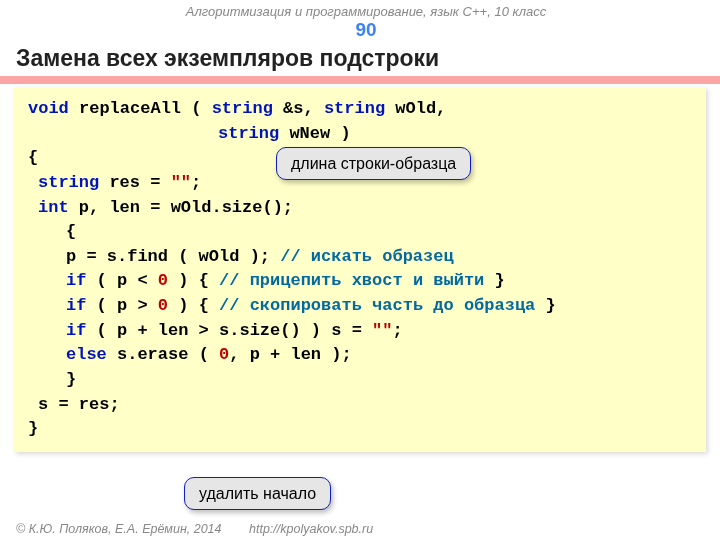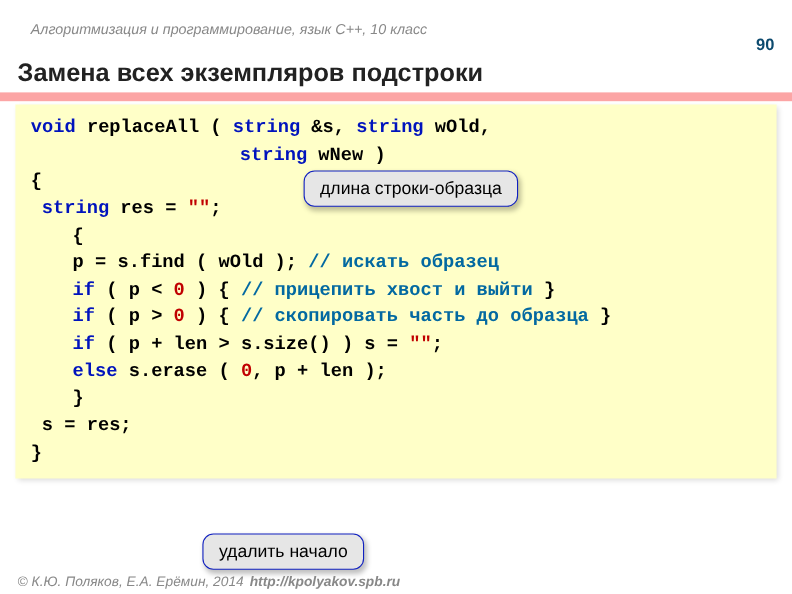--- a/index.html
+++ b/index.html
@@ -12,27 +12,27 @@
     overflow: hidden;
   }
   .header {
     display: flex;
     justify-content: space-between;
     align-items: center;
     padding: 4px 16px 2px 28px;
     font-style: italic;
     color: #888;
     font-size: 13px;
+    flex-direction: column;
   }
   .page-num {
     font-weight: bold;
-    font-size: 15px;
-    color: #0c4a6e;
+    font-size: 19px;
+    color: #3b82f6;
     font-style: normal;
-    margin-top: 28px;
   }
   .title {
     font-size: 23px;
     font-weight: bold;
     color: #222;
     padding: 2px 16px 4px 16px;
     border-bottom: 8px solid #fca5a5;
     margin-bottom: 3px;
   }
   .code-block {
@@ -66,37 +66,38 @@
   .c1 { top: 60px; left: 262px; }
   .c2 { top: 390px; left: 170px; }
   .footer {
     position: absolute;
     bottom: 4px;
     left: 16px;
     font-style: italic;
     font-size: 12.5px;
     color: #888;
   }
-  .footer .link { margin-left: 2px; font-weight: bold; }
+  .footer .link { margin-left: 24px; }
 </style>
 </head>
 <body>
 
 <div class="header">
   <span>Алгоритмизация и программирование, язык C++, 10 класс</span>
   <span class="page-num">90</span>
 </div>
 
 <div class="title">Замена всех экземпляров подстроки</div>
 
 <div class="code-block">
 <div><span class="kw">void</span><span> replaceAll ( </span><span class="kw">string</span><span> &amp;s, </span><span class="kw">string</span><span> wOld,</span></div>
 <div style="padding-left: 190px;"><span class="kw">string</span><span> wNew )</span></div>
 <div><span>{</span></div>
 <div style="padding-left:10px;"><span class="kw">string</span><span> res = </span><span class="num">""</span><span>;</span></div>
+<div style="padding-left:10px;"><span class="kw">int</span><span> p, len = wOld.size();</span></div>
 <div style="padding-left:38px;"><span>{</span></div>
 <div style="padding-left:38px;"><span>p = s.find ( wOld ); </span><span class="cm">// искать образец</span></div>
 <div style="padding-left:38px;"><span class="kw">if</span><span> ( p &lt; </span><span class="num">0</span><span> ) { </span><span class="cm">// прицепить хвост и выйти</span><span> }</span></div>
 <div style="padding-left:38px;"><span class="kw">if</span><span> ( p &gt; </span><span class="num">0</span><span> ) { </span><span class="cm">// скопировать часть до образца</span><span> }</span></div>
 <div style="padding-left:38px;"><span class="kw">if</span><span> ( p + len &gt; s.size() ) s = </span><span class="num">""</span><span>;</span></div>
 <div style="padding-left:38px;"><span class="kw">else</span><span> s.erase ( </span><span class="num">0</span><span>, p + len );</span></div>
 <div style="padding-left:38px;"><span>}</span></div>
 <div style="padding-left:10px;"><span>s = res;</span></div>
 <div><span>}</span></div>
 

